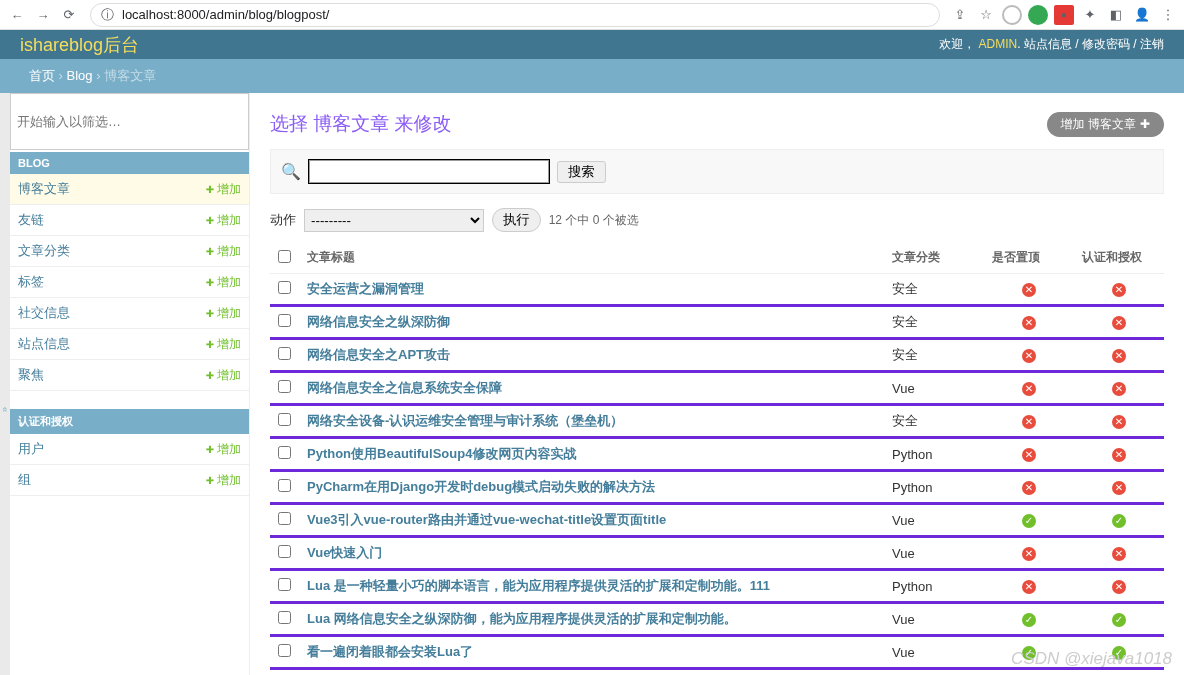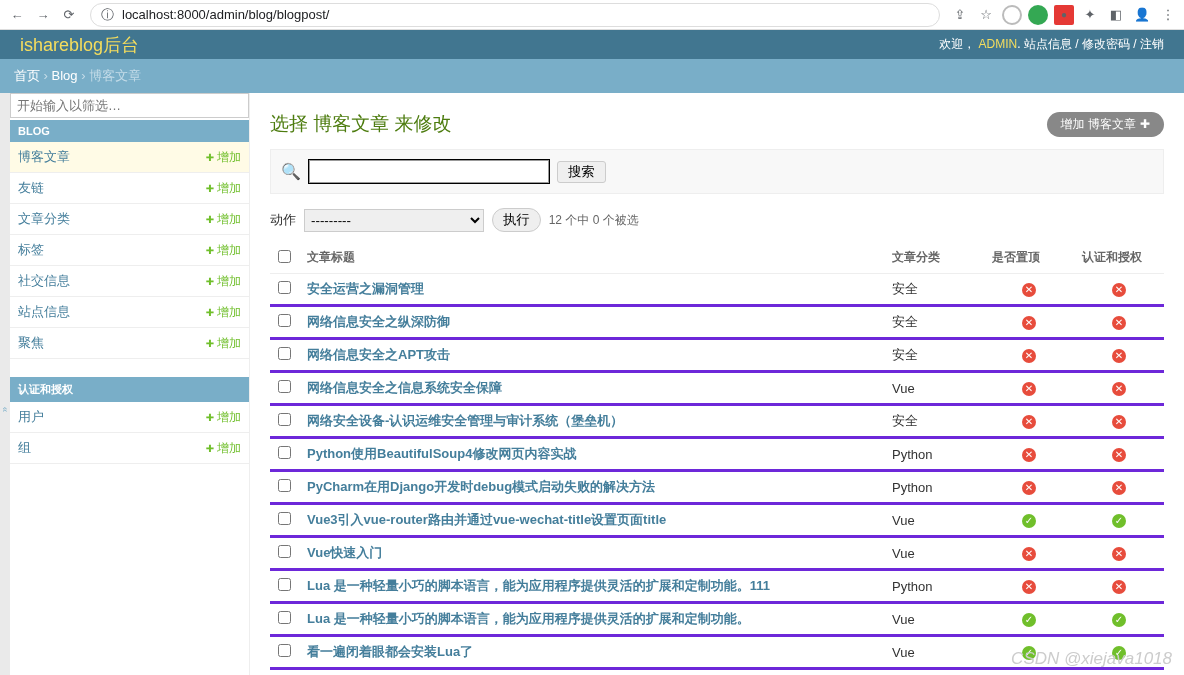--- a/index.html
+++ b/index.html
@@ -18,41 +18,41 @@
     .red-badge { background:#e53935; color:#fff; border-radius:2px; font-size:10px; padding:0 3px; }
     
     
     .header { background: #417690; color: #fff; height: 29px; display: flex; align-items: center; padding: 0 20px; justify-content: space-between; }
     .header .brand { color: #f5dd5d; font-size: 18px; }
     .header .userlinks { font-size: 12px; }
     .header .userlinks a { color: #fff; text-decoration: none; }
     .header .userlinks .admin { color: #f5dd5d; }
     
     
-    .breadcrumbs { background: #79aec8; color: #c4dce8; padding: 8px 14px; font-size: 13px; }
+    .breadcrumbs { background: #79aec8; color: #c4dce8; padding: 8px 29px; font-size: 13px; }
     .breadcrumbs a { color: #fff; text-decoration: none; }
     
     .main { display: flex; }
     
     
     .sidebar { width: 240px; flex-shrink: 0; border-right: 1px solid #eee; padding-top: 0; }
-    .filter-input { width: 100%; padding: 4px 6px; border: 1px solid #ccc; font-size: 13px; margin-bottom: 2px; }
+    .filter-input { width: 100%; padding: 20px 6px; border: 1px solid #ccc; font-size: 13px; margin-bottom: 2px; }
     .app-section { margin-bottom: 18px; }
     .app-caption { background: #79aec8; color: #fff; font-size: 11px; font-weight: bold; padding: 5px 8px; text-transform: uppercase; }
     .app-row { display: flex; justify-content: space-between; align-items: center; padding: 6px 8px; border-bottom: 1px solid #eee; }
     .app-row.active { background: #fffbe6; }
     .app-row a.model { color: #447e9b; text-decoration: none; font-size: 13px; }
     .app-row a.add { color: #70bf2b; font-size: 12px; text-decoration: none; }
     .app-row a.add::before { content: "✚ "; font-size: 10px; }
     .collapse { width: 10px; background: #eaeaea; display:flex; align-items:center; justify-content:center; color:#79aec8; font-size:9px; writing-mode: vertical-lr; cursor:pointer; }
     
     
     .content { flex: 1; padding: 18px 20px; }
     .content-header { display: flex; justify-content: space-between; align-items: center; margin-bottom: 12px; }
-    .content h1 { font-size: 19px; font-weight: normal; color: #4d7c0f; }
+    .content h1 { font-size: 19px; font-weight: normal; color: #8b5cf6; }
     .addbtn { background: #888; color: #fff; border-radius: 14px; padding: 4px 14px; font-size: 12px; text-decoration: none; display:flex; align-items:center; gap:4px; }
     
     .search-area { background: #f8f8f8; border: 1px solid #eee; padding: 10px; margin-bottom: 14px; display: flex; align-items: center; gap: 8px; }
     .search-icon { color: #999; font-size: 16px; }
     .search-input { width: 240px; padding: 3px 5px; border: 1px solid #999; outline: 1px solid #000; }
     .search-btn { padding: 1px 10px; border: 1px solid #ccc; background: #efefef; border-radius: 3px; cursor: pointer; }
     
     .actions { display: flex; align-items: center; gap: 8px; margin-bottom: 10px; font-size: 13px; }
     .actions select { width: 180px; padding: 2px; border: 1px solid #ccc; }
     .actions button { padding: 2px 10px; border: 1px solid #ccc; background: #efefef; border-radius: 12px; cursor: pointer; }
@@ -269,21 +269,21 @@
           </tr>
           <tr>
             <td class="check"><input type="checkbox" style=""></td>
             <td><a href="#">Lua 是一种轻量小巧的脚本语言，能为应用程序提供灵活的扩展和定制功能。111</a></td>
             <td class="col-cat">Python</td>
             <td class="col-flag"><span class="icon-no">✕</span></td>
             <td class="col-flag"><span class="icon-no">✕</span></td>
           </tr>
           <tr>
             <td class="check"><input type="checkbox" style=""></td>
-            <td><a href="#">Lua 是一种轻量小巧的脚本语言，能为应用程序提供灵活的扩展和定制功能。</a></td>
+            <td><a href="#">Lua 网络信息安全之纵深防御，能为应用程序提供灵活的扩展和定制功能。</a></td>
             <td class="col-cat">Vue</td>
             <td class="col-flag"><span class="icon-yes">✓</span></td>
             <td class="col-flag"><span class="icon-yes">✓</span></td>
           </tr>
           <tr>
             <td class="check"><input type="checkbox" style=""></td>
             <td><a href="#">看一遍闭着眼都会安装Lua了</a></td>
             <td class="col-cat">Vue</td>
             <td class="col-flag"><span class="icon-yes">✓</span></td>
             <td class="col-flag"><span class="icon-yes">✓</span></td>

